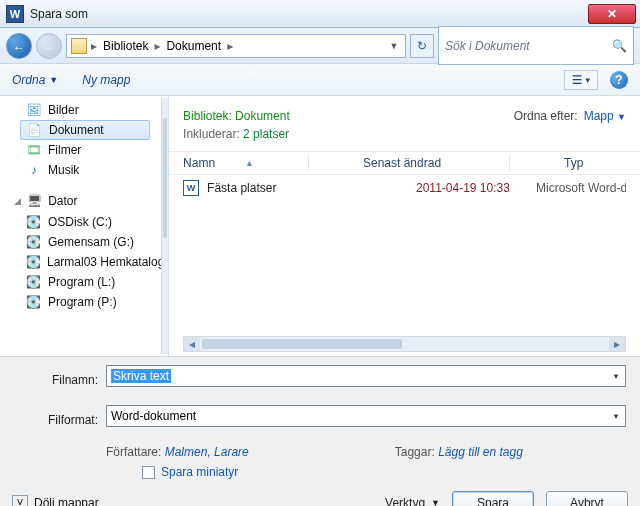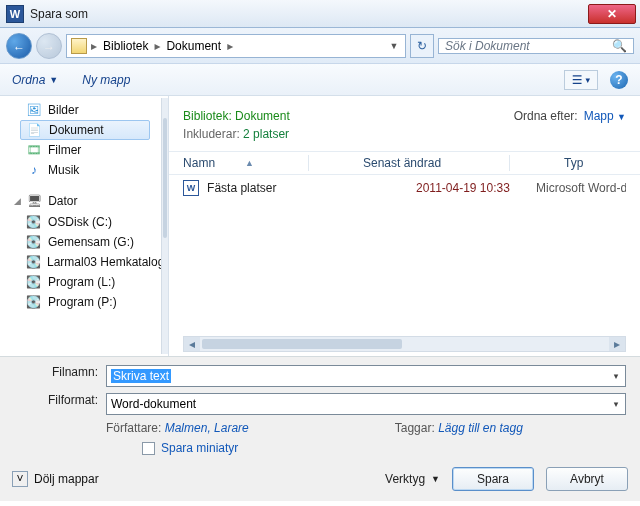--- a/index.html
+++ b/index.html
@@ -15,21 +15,21 @@
   .navbar { height: 36px; background: linear-gradient(#eef4fb, #e0ebf7); display: flex; align-items: center; padding: 0 6px; gap: 4px; border-bottom: 1px solid #c7d7ea; }
   .navbtn { width: 26px; height: 26px; border-radius: 50%; border: 1px solid #6699cc; background: radial-gradient(circle at 30% 30%, #5fa8e8, #1c5ca8); display:flex; align-items:center; justify-content:center; color:#fff;}
   .navbtn.disabled { background: radial-gradient(circle at 30% 30%, #dce7f2, #b8c8da); border-color:#b0c0d4; color:#eee;}
   .addr { flex: 1; height: 24px; border: 1px solid #97b4d4; background: #fff; display: flex; align-items: center; padding: 0 4px; gap: 4px; }
   .addr .folder-ico { width:16px; height:16px; border:1px solid #b89a4a; background:linear-gradient(#fff3c8,#f2d674);}
   .addr .crumb { color: #000; padding: 0 2px; }
   .addr .sep { color: #666; }
   .addr .spacer { flex:1; }
   .addr .dd { width:14px; color:#555; text-align:center;}
   .refresh { width:24px; height:24px; border:1px solid #97b4d4; background:#eaf2fb; display:flex; align-items:center; justify-content:center; color:#2b5f9e;}
-  .search { width: 196px; height: 16px; border: 1px solid #97b4d4; background:#fff; display:flex; align-items:center; padding:0 6px; gap:6px; color:#6a7685; font-style:italic;}
+  .search { width: 196px; height: 39px; border: 1px solid #97b4d4; background:#fff; display:flex; align-items:center; padding:0 6px; gap:6px; color:#6a7685; font-style:italic;}
   .search .mag { color:#3b6ea5; font-style:normal;}
 
   
   .toolbar { height: 32px; background: linear-gradient(#f8fbfe, #eaf1f9); border-bottom: 1px solid #d4dfea; display:flex; align-items:center; padding:0 12px; gap:24px;}
   .toolbar .item { color:#15428b; display:flex; align-items:center; gap:4px;font-style:italic;}
   .toolbar .r { margin-left:auto; display:flex; align-items:center; gap:12px;}
   .toolbar .viewbtn { width:34px; height:20px; border:1px solid #bcd; background:#f4f8fc; display:flex; align-items:center; justify-content:center; color:#15428b;}
   .toolbar .help { width:18px; height:18px; border-radius:50%; background:radial-gradient(circle at 30% 30%, #6bb3f0, #1c66b0); color:#fff; display:flex; align-items:center; justify-content:center; font-weight:bold;}
 
   
@@ -67,21 +67,21 @@
   .filerow .d { width:120px; color:#7f1d1d;}
   .filerow .t { width:90px; color:#555; white-space:nowrap; overflow:hidden;}
   .word-glyph { width:16px; height:16px; border:1px solid #2b579a; background:#fff; display:flex; align-items:center; justify-content:center; color:#2b579a; font-size:9px; font-weight:bold;}
   .hsb { position:absolute; left:14px; right:14px; bottom:4px; height:16px; background:#e8eef5; border:1px solid #d3dce6;}
   .hsb .l,.hsb .r{ position:absolute; top:0; bottom:0; width:16px; background:#dbe4ee; display:flex; align-items:center; justify-content:center; color:#5a7a9a;}
   .hsb .l{left:0;} .hsb .r{right:0;}
   .hsb .t{ position:absolute; left:18px; top:2px; bottom:2px; width:200px; background:#c6d3e1; border-radius:2px;}
 
   
   .form { padding:8px 14px 6px; background:#f0f0f0; border-top:1px solid #d4dbde;}
-  .frow { display:flex; align-items:flex-start; margin-bottom:6px; gap:8px;}
+  .frow { display:flex; align-items:flex-end; margin-bottom:18px; gap:8px;}
   .frow label { width:84px; text-align:right; color:#222;}
   .field { flex:1; height:22px; border:1px solid #7a8a99; background:#fff; position:relative; display:flex; align-items:center; padding:0 18px 0 4px;}
   .field .dd { position:absolute; right:2px; top:2px; bottom:2px; width:14px; display:flex; align-items:center; justify-content:center; color:#444;}
   .filename-val { background:#3399ff; color:#fff; padding:0 2px;}
   .meta { display:flex; gap:28px; margin:6px 0 6px 92px; color:#555;}
   .meta .v { color:#1258b9;font-style:italic;}
   .chkrow { margin:4px 0 2px 128px; display:flex; align-items:center; gap:6px; color:#1258b9;}
   .chkrow .box { width:13px; height:13px; border:1px solid #8a99a8; background:#fff;}
   .actions { display:flex; align-items:center; padding:4px 12px 10px; gap:12px; background:#f0f0f0;}
   .actions .hide { display:flex; align-items:center; gap:6px; color:#111;}

